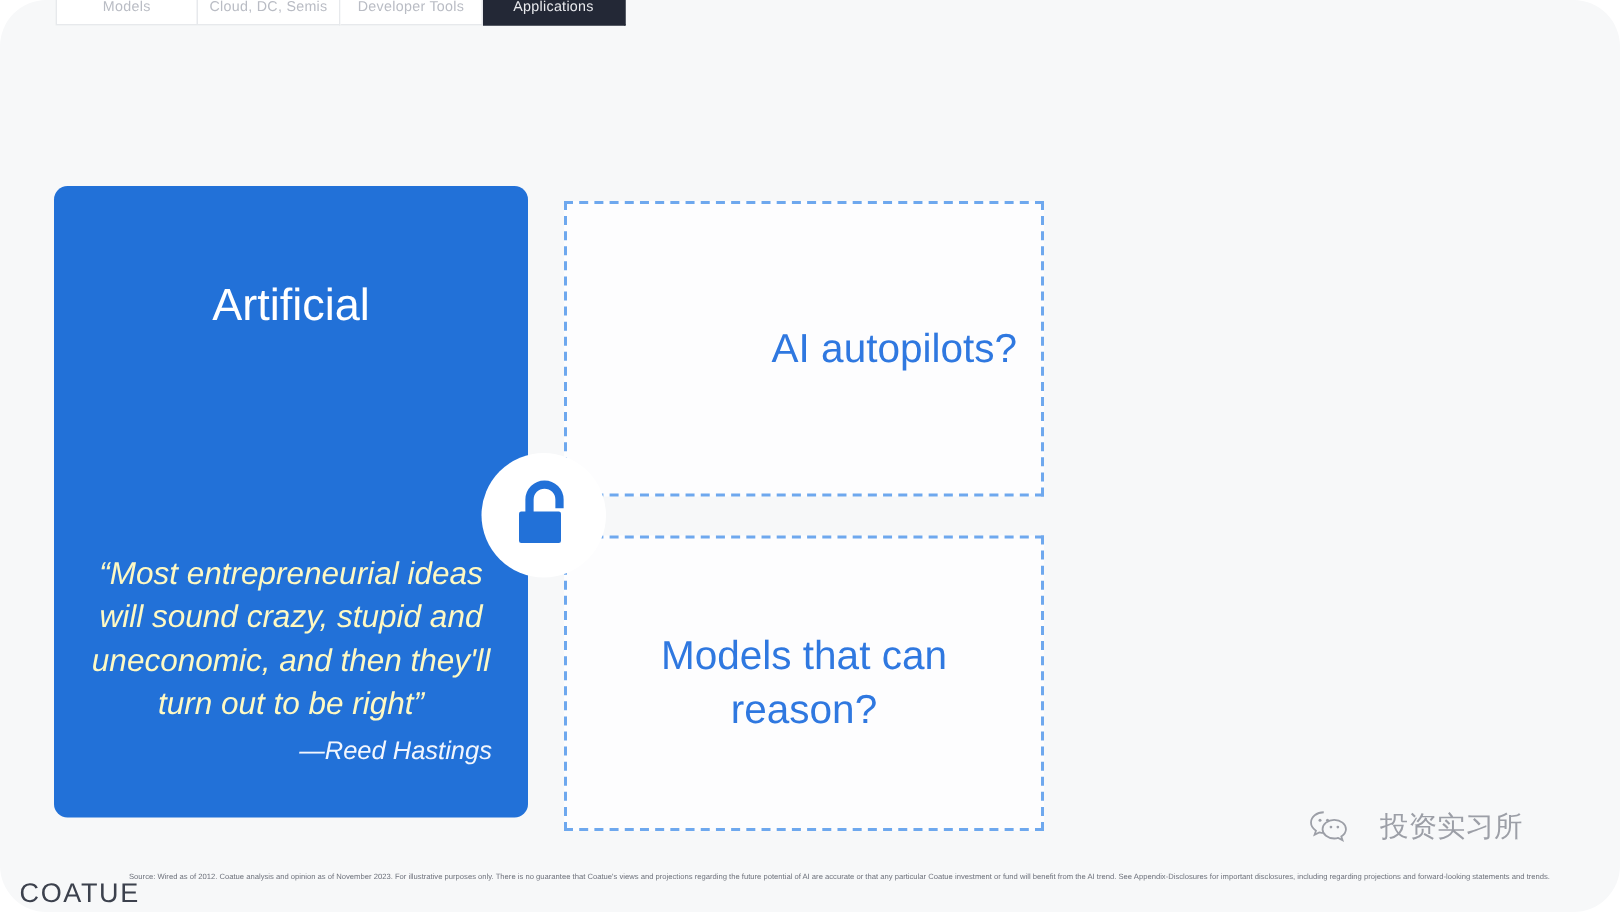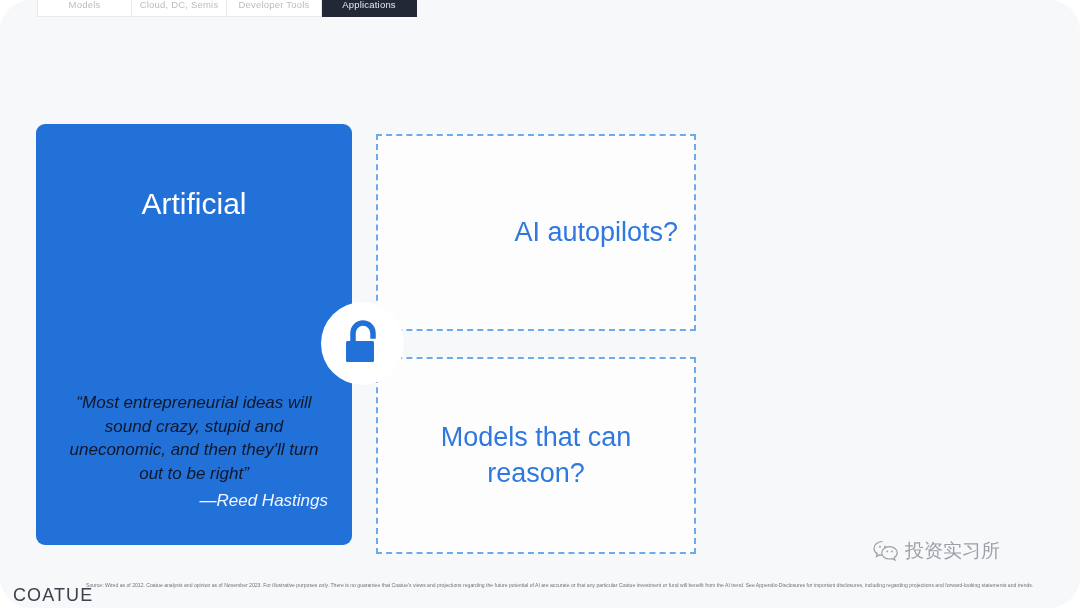--- a/index.html
+++ b/index.html
@@ -84,24 +84,24 @@
     text-align: center;
     font-size: 30px;
     line-height: 1.22;
     font-weight: 400;
     color: #ffffff;
   }
   #blue-card .quote {
     margin-top: auto;
     margin-bottom: 6px;
     text-align: center;
-    font-size: 17px;
+    font-size: 21px;
     font-style: italic;
     line-height: 1.38;
-    color: #0f172a;
+    color: #fef9c3;
     padding: 0 4px;
   }
   #blue-card .attribution {
     text-align: right;
     font-size: 17px;
     font-style: italic;
     color: #f2f6fd;
     margin-bottom: 34px;
     padding-right: 6px;
   }
@@ -143,21 +143,21 @@
   #card-invention    { left: 722px; top: 357px; width: 320px; height: 197px; }
   .dash-card b { font-weight: 700; }
 
   
   #watermark {
     position: absolute;
     left: 873px;
     top: 538px;
     display: flex;
     align-items: center;
-    gap: 6px;
+    gap: 21px;
     color: #8d9099;
     font-size: 19px;
     z-index: 9;
     opacity: .85;
     white-space: nowrap;
   }
   #watermark svg { display:block; }
 
   
   #logo {

